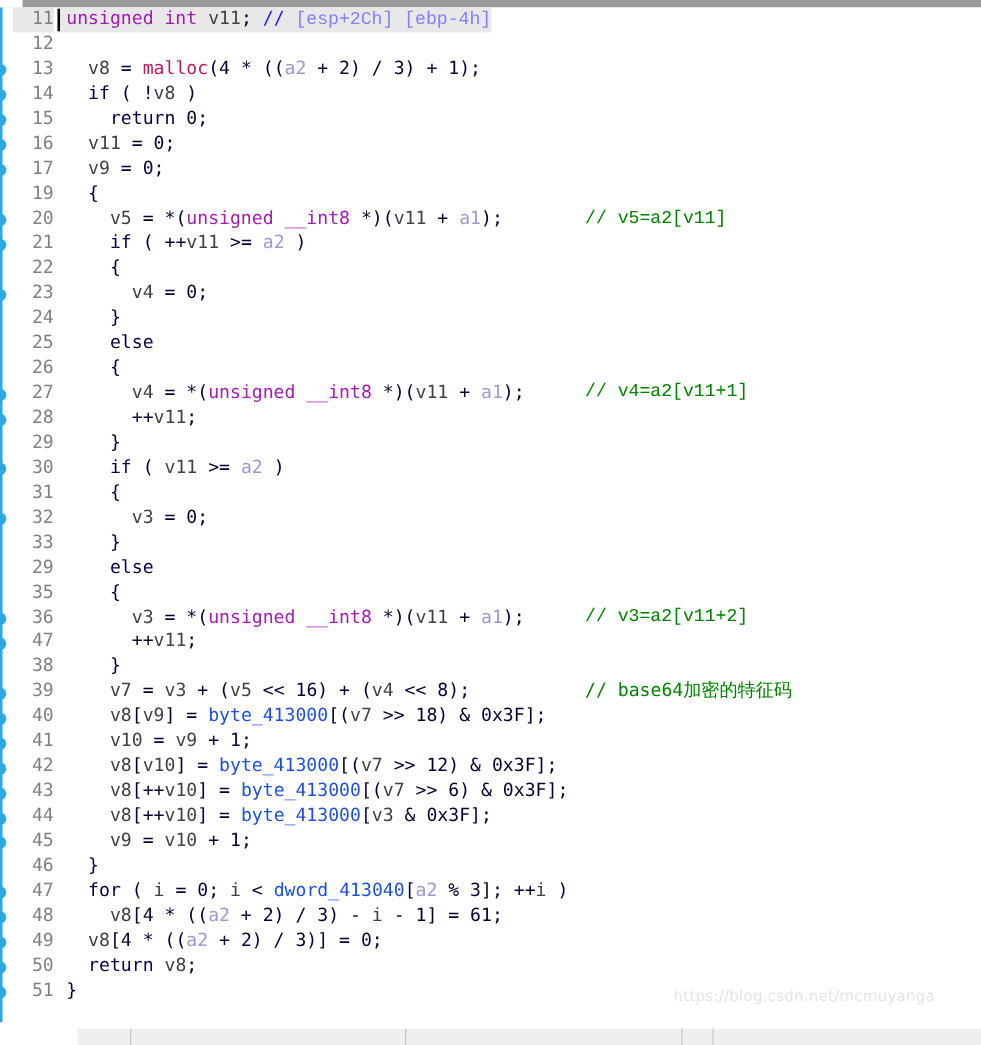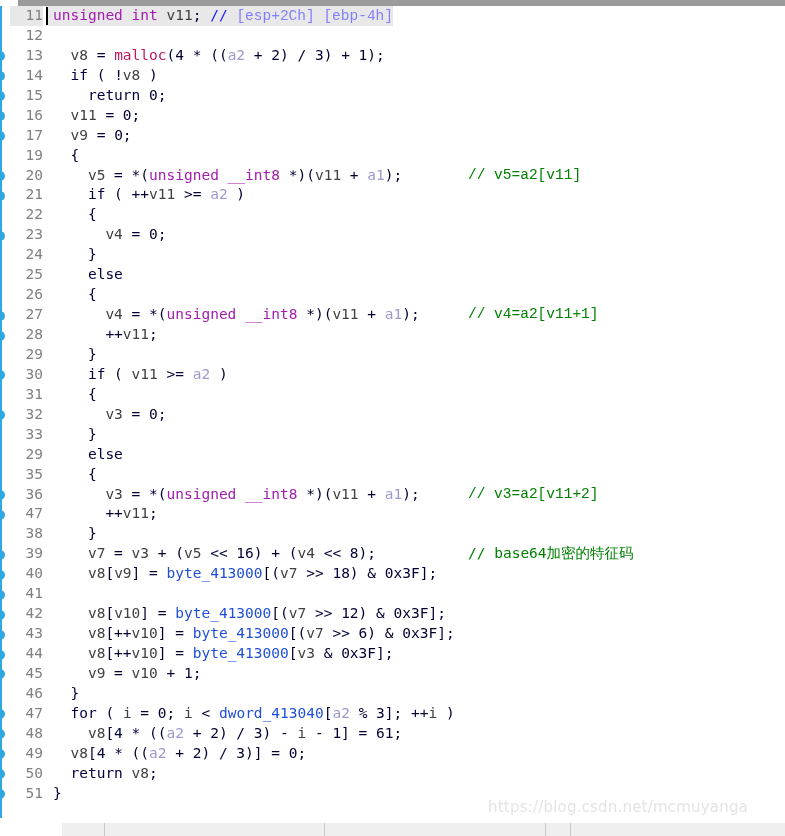--- a/index.html
+++ b/index.html
@@ -133,23 +133,23 @@
     white-space: pre;
     font-size: 14.5px;
     font-family: Liberation Mono, monospace;
     color: #008000;
   }
 
   
   .watermark {
     position: absolute;
     right: 8px;
-    bottom: 20px;
+    bottom: 32px;
     font-family: "DejaVu Sans", "Liberation Sans", sans-serif;
-    font-size: 15px;
+    font-size: 12px;
     color: #e4e4e4;
     letter-spacing: 0.2px;
     white-space: nowrap;
   }
 
   
   .statusbar {
     position: absolute;
     left: 0; bottom: 0;
     width: 785px;
@@ -205,21 +205,21 @@
       <div class="code-line"><div class="marker-col"></div><div class="gutter-num">31</div><div class="code-text"><span class="t-plain">    {</span></div></div>
       <div class="code-line"><div class="marker-col"><div class="marker-dot"></div></div><div class="gutter-num">32</div><div class="code-text"><span class="t-plain">      </span><span class="t-var">v3</span><span class="t-plain"> = 0;</span></div></div>
       <div class="code-line"><div class="marker-col"></div><div class="gutter-num">33</div><div class="code-text"><span class="t-plain">    }</span></div></div>
       <div class="code-line"><div class="marker-col"></div><div class="gutter-num">29</div><div class="code-text"><span class="t-plain">    </span><span class="t-kw">else</span></div></div>
       <div class="code-line"><div class="marker-col"></div><div class="gutter-num">35</div><div class="code-text"><span class="t-plain">    {</span></div></div>
       <div class="code-line"><div class="marker-col"><div class="marker-dot"></div></div><div class="gutter-num">36</div><div class="code-text"><span class="t-plain">      </span><span class="t-var">v3</span><span class="t-plain"> = *(</span><span class="t-type">unsigned __int8</span><span class="t-plain"> *)(</span><span class="t-var">v11</span><span class="t-plain"> + </span><span class="t-arg">a1</span><span class="t-plain">);</span></div><div class="side-comment">// v3=a2[v11+2]</div></div>
       <div class="code-line"><div class="marker-col"><div class="marker-dot"></div></div><div class="gutter-num">47</div><div class="code-text"><span class="t-plain">      ++</span><span class="t-var">v11</span><span class="t-plain">;</span></div></div>
       <div class="code-line"><div class="marker-col"></div><div class="gutter-num">38</div><div class="code-text"><span class="t-plain">    }</span></div></div>
       <div class="code-line"><div class="marker-col"><div class="marker-dot"></div></div><div class="gutter-num">39</div><div class="code-text"><span class="t-plain">    </span><span class="t-var">v7</span><span class="t-plain"> = </span><span class="t-var">v3</span><span class="t-plain"> + (</span><span class="t-var">v5</span><span class="t-plain"> &lt;&lt; 16) + (</span><span class="t-var">v4</span><span class="t-plain"> &lt;&lt; 8);</span></div><div class="side-comment" style="font-family: &quot;DejaVu Sans Mono&quot;, &quot;Liberation Mono&quot;, monospace;">// base64加密的特征码</div></div>
       <div class="code-line"><div class="marker-col"><div class="marker-dot"></div></div><div class="gutter-num">40</div><div class="code-text"><span class="t-plain">    </span><span class="t-var">v8</span><span class="t-plain">[</span><span class="t-var">v9</span><span class="t-plain">] = </span><span class="t-data">byte_413000</span><span class="t-plain">[(</span><span class="t-var">v7</span><span class="t-plain"> &gt;&gt; 18) &amp; 0x3F];</span></div></div>
-      <div class="code-line"><div class="marker-col"><div class="marker-dot"></div></div><div class="gutter-num">41</div></div>
+      <div class="code-line"><div class="marker-col"><div class="marker-dot"></div></div><div class="gutter-num">41</div><div class="code-text"><span class="t-plain">    </span><span class="t-var">v10</span><span class="t-plain"> = </span><span class="t-var">v9</span><span class="t-plain"> + 1;</span></div></div>
       <div class="code-line"><div class="marker-col"><div class="marker-dot"></div></div><div class="gutter-num">42</div><div class="code-text"><span class="t-plain">    </span><span class="t-var">v8</span><span class="t-plain">[</span><span class="t-var">v10</span><span class="t-plain">] = </span><span class="t-data">byte_413000</span><span class="t-plain">[(</span><span class="t-var">v7</span><span class="t-plain"> &gt;&gt; 12) &amp; 0x3F];</span></div></div>
       <div class="code-line"><div class="marker-col"><div class="marker-dot"></div></div><div class="gutter-num">43</div><div class="code-text"><span class="t-plain">    </span><span class="t-var">v8</span><span class="t-plain">[++</span><span class="t-var">v10</span><span class="t-plain">] = </span><span class="t-data">byte_413000</span><span class="t-plain">[(</span><span class="t-var">v7</span><span class="t-plain"> &gt;&gt; 6) &amp; 0x3F];</span></div></div>
       <div class="code-line"><div class="marker-col"><div class="marker-dot"></div></div><div class="gutter-num">44</div><div class="code-text"><span class="t-plain">    </span><span class="t-var">v8</span><span class="t-plain">[++</span><span class="t-var">v10</span><span class="t-plain">] = </span><span class="t-data">byte_413000</span><span class="t-plain">[</span><span class="t-var">v3</span><span class="t-plain"> &amp; 0x3F];</span></div></div>
       <div class="code-line"><div class="marker-col"><div class="marker-dot"></div></div><div class="gutter-num">45</div><div class="code-text"><span class="t-plain">    </span><span class="t-var">v9</span><span class="t-plain"> = </span><span class="t-var">v10</span><span class="t-plain"> + 1;</span></div></div>
       <div class="code-line"><div class="marker-col"></div><div class="gutter-num">46</div><div class="code-text"><span class="t-plain">  }</span></div></div>
       <div class="code-line"><div class="marker-col"><div class="marker-dot"></div></div><div class="gutter-num">47</div><div class="code-text"><span class="t-plain">  </span><span class="t-kw">for</span><span class="t-plain"> ( </span><span class="t-var">i</span><span class="t-plain"> = 0; </span><span class="t-var">i</span><span class="t-plain"> &lt; </span><span class="t-data">dword_413040</span><span class="t-plain">[</span><span class="t-arg">a2</span><span class="t-plain"> % 3]; ++</span><span class="t-var">i</span><span class="t-plain"> )</span></div></div>
       <div class="code-line"><div class="marker-col"><div class="marker-dot"></div></div><div class="gutter-num">48</div><div class="code-text"><span class="t-plain">    </span><span class="t-var">v8</span><span class="t-plain">[4 * ((</span><span class="t-arg">a2</span><span class="t-plain"> + 2) / 3) - </span><span class="t-var">i</span><span class="t-plain"> - 1] = 61;</span></div></div>
       <div class="code-line"><div class="marker-col"><div class="marker-dot"></div></div><div class="gutter-num">49</div><div class="code-text"><span class="t-plain">  </span><span class="t-var">v8</span><span class="t-plain">[4 * ((</span><span class="t-arg">a2</span><span class="t-plain"> + 2) / 3)] = 0;</span></div></div>
       <div class="code-line"><div class="marker-col"><div class="marker-dot"></div></div><div class="gutter-num">50</div><div class="code-text"><span class="t-plain">  </span><span class="t-kw">return</span><span class="t-plain"> </span><span class="t-var">v8</span><span class="t-plain">;</span></div></div>
       <div class="code-line"><div class="marker-col"><div class="marker-dot"></div></div><div class="gutter-num">51</div><div class="code-text"><span class="t-plain">}</span></div></div>

